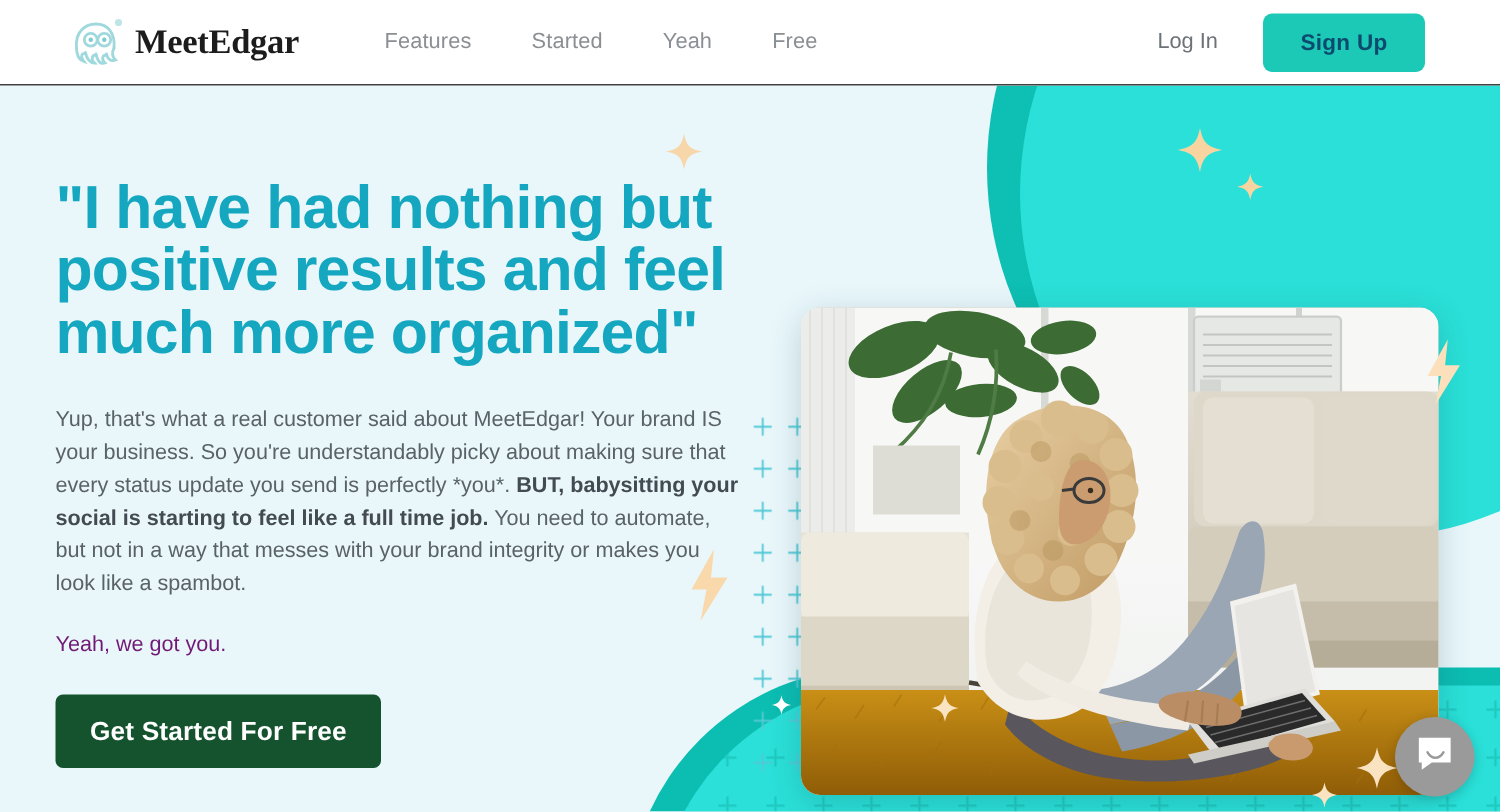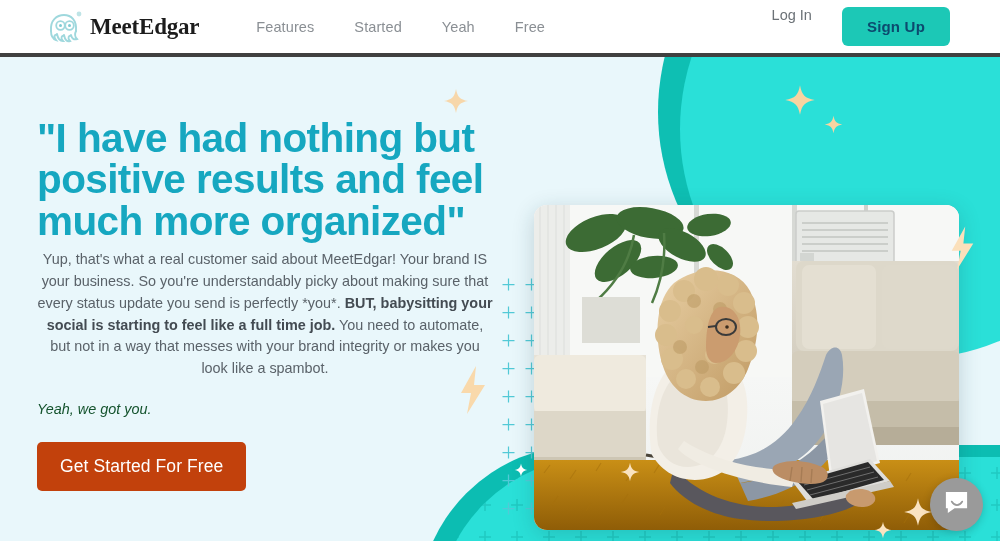--- a/index.html
+++ b/index.html
@@ -6,35 +6,35 @@
   html, body { width:1000px; height:541px; overflow:hidden; }
   body {
     font-family: "Liberation Sans", sans-serif;
     background:#eaf8fb;
     position:relative;
   }
 
   
   .header{
     position:absolute; top:0; left:0; width:1000px; height:57px;
-    background:#ffffff; border-bottom:4px solid #404040;
+    background:#ffffff; border-bottom:1px solid #404040;
     display:flex; align-items:center; z-index:60;
   }
   .logo-wrap{ display:flex; align-items:center; margin-left:46px; }
   .logo-mark{ width:42px; height:36px; flex:0 0 auto; }
   .logo-text{
     font-family:"Liberation Serif", serif;
     font-size:23px; font-weight:bold; color:#1c1c1c;
     margin-left:2px; letter-spacing:-.2px;
   }
   .nav{ display:flex; align-items:center; margin-left:57px; gap:40px; }
   .nav a{
     font-size:14.5px; color:#8a8f94; text-decoration:none; letter-spacing:.1px;
   }
-  .header-right{ margin-left:auto; display:flex; margin-right:50px; gap:30px; }
+  .header-right{ margin-left:auto; display:flex; align-items:center; margin-right:50px; gap:30px; }
   .login{ font-size:14.5px; color:#6c7277; text-decoration:none; }
   .signup{
     background:#1cc8b6; color:#0c4a6e; font-size:15px; font-weight:bold;
     border:none; border-radius:6px; padding:11px 25px; cursor:pointer;
     letter-spacing:.2px;
   }
 
   
   .hero{
     position:absolute; top:57px; left:0; width:1000px; height:484px;
@@ -84,30 +84,29 @@
   }
   .photo svg{ display:block; width:100%; height:100%; }
 
   
   .copy{ position:absolute; left:37px; top:61px; width:460px; }
   .headline{
     font-size:40.5px; line-height:1.02; font-weight:bold; color:#16a7c0;
     letter-spacing:-.6px;
   }
   .lede{
-    margin-top:7px; font-size:14.4px; line-height:1.52; color:#5a6269;
+    margin-top:28px; font-size:14.4px; line-height:1.52; color:#5a6269;
     width:456px;
-    text-align:center;
   }
   .lede b{ color:#434b52; font-weight:bold; }
-  .tagline{ margin-top:21px; font-size:14.4px; color:#14532d;font-style:italic; }
+  .tagline{ margin-top:21px; font-size:14.4px; color:#701a75; }
   .cta{
     margin-top:25px; display:inline-block;
-    background:#c2410c; color:#fff; border:none; border-radius:5px;
-    font-size:17.5px; font-weight:normal; padding:14px 23px; cursor:pointer;
+    background:#14532d; color:#fff; border:none; border-radius:5px;
+    font-size:17.5px; font-weight:bold; padding:14px 23px; cursor:pointer;
     letter-spacing:.1px;
   }
 
   
   .spark, .bolt{ position:absolute; pointer-events:none; }
 
   
   .chat{
     position:absolute; right:17px; bottom:10px; width:53px; height:53px;
     border-radius:50%; background:#9a9a9a;

